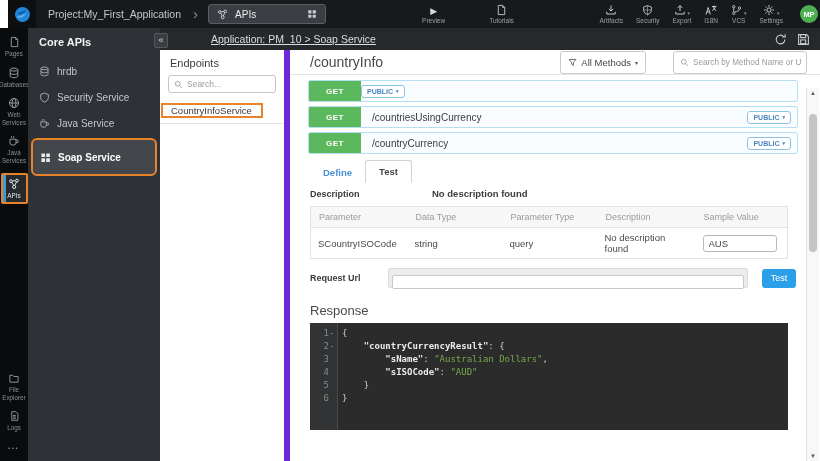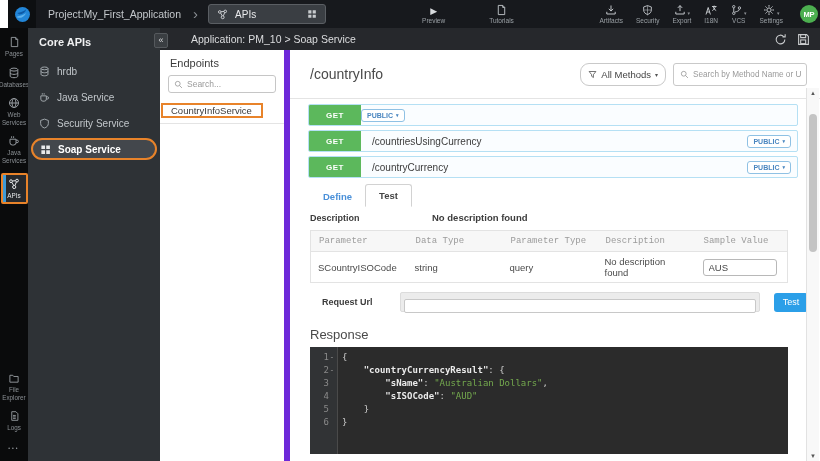--- a/index.html
+++ b/index.html
@@ -32,45 +32,45 @@
   .ib-item.selected .blue-edge { position:absolute; left:0; top:0; bottom:0; width:3px; background:#3f9bd7; }
   .ib-item.selected .ib-label { color:#e4e6e8; }
   .ib-bottom-start { margin-top:auto; }
   .ib-dots { color:#9a9fa4; font-size:5px; letter-spacing:2px; margin-top:4px; }
 
   
   .core-panel { position:absolute; left:28px; top:28px; width:132px; height:433px; background:#2e3236; }
   .core-title { color:#f0f1f2; font-size:11px; font-weight:bold; padding:8px 0 10px 11px; }
   .core-item { display:flex; align-items:center; gap:7px; height:26px; padding-left:11px; color:#c2c7cb; font-size:10px; cursor:default; }
   .core-item .ci-icon { color:#a9afb4; display:flex; }
-  .core-item.selected { height:22px; margin:2px 3px; padding-left:7px; background:#43474c; border:2px solid #e8832a; border-radius:11px; color:#fff; font-weight:bold; }
+  .core-item.selected { height:38px; margin:2px 3px; padding-left:7px; background:#43474c; border:2px solid #e8832a; border-radius:6px; color:#fff; font-weight:bold; }
   .core-item.selected .ci-icon { color:#e8e9ea; }
 
   
   .app-header { position:absolute; left:160px; top:28px; width:660px; height:22px; background:#26282c; display:flex; align-items:center; }
-  .breadcrumb { color:#dcdddf; font-size:10.5px; margin-left:31px; flex:1; }
+  .breadcrumb { color:#dcdddf; font-size:10.5px; margin-left:51px; flex:1;text-decoration:underline; }
   .ah-icons { display:flex; align-items:center; gap:10px; margin-right:10px; color:#c9cbcd; }
   .collapse-btn { position:absolute; left:154px; top:33px; width:14px; height:15px; background:#3a3e42; border:1px solid #55595d; border-radius:2px; color:#d8d9db; font-size:9px; line-height:13px; text-align:center; z-index:5; }
 
   
   .endpoints-panel { position:absolute; left:160px; top:50px; width:130px; height:411px; background:#fff; border-right:6px solid #6d28d9; }
   .ep-title { font-size:11px; color:#3c3c3c; padding:7px 0 6px 10px; }
   .ep-search { margin:0 8px 0 8px; height:18px; border:1px solid #c6c6c6; border-radius:3px; display:flex; align-items:center; padding-left:5px; gap:4px; color:#909090; }
   .ep-search input { border:none; outline:none; width:85px; font-size:8.5px; font-family:"Liberation Sans",sans-serif; color:#555; }
   .ep-search input::placeholder { color:#9a9a9a; }
   .ep-item { margin-top:10px; margin-left:1px; width:102px; height:15px; border:2px solid #e8832a; display:flex; align-items:flex-end; background:#fff; }
   .ep-item .blue-bar { width:3px; background:#3f9bd7; }
   .ep-item .ep-label { font-size:9.5px; color:#3a3a3a; display:flex; align-items:center; padding-left:5px; white-space:nowrap; }
   .ep-divider { border-bottom:1px solid #e4e4e4; margin-top:5px; }
 
   
   .main { position:absolute; left:290px; top:50px; width:530px; height:411px; background:#fff; }
-  .main-header { height:49px; border-bottom:1px solid #e4e4e4; display:flex; align-items:center; padding:0 13px 0 20px; }
+  .main-header { height:25px; border-bottom:1px solid #e4e4e4; display:flex; align-items:center; padding:0 13px 0 20px;gap:20px; }
   .main-title { font-size:14px; color:#4a4a4a; flex:1; }
-  .filter-btn { height:23px; border:1px solid #c9c9c9; border-radius:9px; background:#fff; display:flex; align-items:center; gap:4px; padding:0 7px; font-size:9.5px; color:#444; margin-right:7px; white-space:nowrap; }
+  .filter-btn { height:23px; border:1px solid #c9c9c9; border-radius:3px; background:#fff; display:flex; align-items:center; gap:4px; padding:0 7px; font-size:9.5px; color:#444; margin-right:7px; white-space:nowrap; }
   .filter-caret { font-size:6px; color:#555; }
   .hdr-search { width:134px; height:23px; border:1px solid #c9c9c9; border-radius:3px; display:flex; align-items:center; padding-left:6px; gap:4px; color:#8f8f8f; }
   .hdr-search input { border:none; outline:none; width:108px; font-size:8.2px; font-family:"Liberation Sans",sans-serif; color:#555; }
   .hdr-search input::placeholder { color:#9a9a9a; }
 
   .endpoint-list { padding:5px 22px 0 18px; }
   .ep-row { height:22px; border:1px solid #b5e0f4; background:#fafdff; border-radius:2px; display:flex; align-items:stretch; margin-bottom:4px; overflow:hidden; }
   .get-btn { width:52px; background:#5cb85c; color:#fff; font-size:8px; font-weight:bold; letter-spacing:.5px; display:flex; align-items:center; justify-content:center; }
   .ep-path { flex:1; display:flex; align-items:center; padding-left:11px; font-size:10px; color:#3c3c3c; }
   .pub-wrap { display:flex; align-items:center; padding-right:6px; }
@@ -81,27 +81,27 @@
   .tab { padding:5px 13px; font-size:9.5px; font-weight:bold; cursor:default; }
   .tab.define { color:#4a90d9; }
   .tab.active { color:#444; background:#fff; border:1px solid #d2d2d2; border-bottom:1px solid #fff; border-radius:3px 3px 0 0; }
 
   .desc-row { display:flex; margin:5px 0 0 20px; align-items:baseline; }
   .desc-label { font-size:9px; font-weight:bold; color:#3c3c3c; width:122px; }
   .desc-value { font-size:9.5px; font-weight:bold; color:#3c3c3c; }
   .rp-title { margin:4px 0 0 20px; font-size:13px; color:#4a4a4a; }
 
   .param-table { margin:7px 20px 0 20px; width:478px; border-collapse:collapse; border:1px solid #e3e3e3; }
-  .param-table th { background:#f7f7f7; color:#9b9b9b; font-size:9px; font-weight:normal; text-align:left; padding:5px 8px; border-bottom:1px solid #e3e3e3;font-family:Liberation Mono, monospace; }
+  .param-table th { background:#f7f7f7; color:#9b9b9b; font-size:9px; font-weight:normal; text-align:left; padding:5px 8px; border-bottom:1px solid #e3e3e3; }
   .param-table td { font-size:9.5px; color:#4a4a4a; padding:4px 7px; }
   .param-table th:nth-child(1){width:97px;} .param-table th:nth-child(2){width:95px;}
   .param-table th:nth-child(3){width:95px;} .param-table th:nth-child(4){width:98px;}
   .sample-input { width:74px; height:17px; border:1px solid #b8b8b8; border-radius:3px; padding-left:5px; font-size:9.5px; font-family:"Liberation Sans",sans-serif; color:#444; outline:none; }
 
-  .requrl-row { display:flex; align-items:center; margin:9px 0 12px 20px;justify-content:center; }
+  .requrl-row { display:flex; align-items:center; margin:9px 0 12px 20px; }
   .requrl-label { font-size:9px; font-weight:bold; color:#3c3c3c; width:78px; }
   .requrl-wrap { width:360px; height:20px; background:#ececec; border:1px solid #dcdcdc; border-radius:2px; padding:2px 3px; }
   .requrl-wrap input { width:100%; height:100%; border:1px solid #c8c8c8; border-radius:2px; outline:none; font-size:9px; padding-left:4px; font-family:"Liberation Sans",sans-serif; }
   .test-btn { margin-left:14px; width:34px; height:19px; background:#2b9fe8; border:none; border-radius:3px; color:#fff; font-size:9px; font-family:"Liberation Sans",sans-serif; cursor:pointer; }
 
   .response-title { margin:15px 0 5px 20px; font-size:13px; color:#4a4a4a; }
   .code-editor { margin-left:20px; width:478px; height:107px; background:#2b2b2b; display:flex; font-family:"DejaVu Sans Mono",monospace; font-size:9px; overflow:hidden; }
   .gutter { width:28px; background:#313335; border-right:1px solid #4a4a4a; padding-top:4px; }
   .gl { height:13px; line-height:13px; display:flex; justify-content:flex-end; padding-right:2px; }
   .gl .ln { color:#8a8a8a; }
@@ -298,34 +298,34 @@
           <ellipse cx="6" cy="2.6" rx="3.8" ry="1.5"></ellipse>
             <path d="M2.2 2.6v6.6c0 .8 1.7 1.5 3.8 1.5s3.8-.7 3.8-1.5V2.6"></path>
             <path d="M2.2 5.9c0 .8 1.7 1.5 3.8 1.5s3.8-.7 3.8-1.5"></path>
         </svg>
       </span>
       <span>hrdb</span>
     </div>
     <div class="core-item">
       <span class="ci-icon">
         <svg class="svgi" width="11" height="11" viewBox="0 0 12 12" fill="none" stroke="currentColor">
+          <path d="M6 1.2l4.2 1.5v3.2c0 2.6-1.8 4.3-4.2 5-2.4-.7-4.2-2.4-4.2-5V2.7z"></path>
+        </svg>
+      </span>
+      <span>Security Service</span>
+    </div>
+    <div class="core-item">
+      <span class="ci-icon">
+        <svg class="svgi" width="11" height="11" viewBox="0 0 12 12" fill="none" stroke="currentColor">
           <path d="M2 4.2h6v3.6A2.3 2.3 0 0 1 5.7 10H4.3A2.3 2.3 0 0 1 2 7.8z"></path>
             <path d="M8 5.1h1.1a1.3 1.3 0 0 1 0 2.6H8"></path>
             <path d="M3.6 1.3v1.6M5.6 1.3v1.6"></path>
         </svg>
       </span>
       <span>Java Service</span>
-    </div>
-    <div class="core-item">
-      <span class="ci-icon">
-        <svg class="svgi" width="11" height="11" viewBox="0 0 12 12" fill="none" stroke="currentColor">
-          <path d="M6 1.2l4.2 1.5v3.2c0 2.6-1.8 4.3-4.2 5-2.4-.7-4.2-2.4-4.2-5V2.7z"></path>
-        </svg>
-      </span>
-      <span>Security Service</span>
     </div>
     <div class="core-item selected">
       <span class="ci-icon">
         <svg class="svgi" width="11" height="11" viewBox="0 0 12 12">
           <path d="M1.5 1.5h4v4h-4zM6.8 1.5h4v4h-4zM1.5 6.8h4v4h-4zM6.8 6.8h4v4h-4z" fill="currentColor"></path>
         </svg>
       </span>
       <span>Soap Service</span>
     </div>
   </div>

